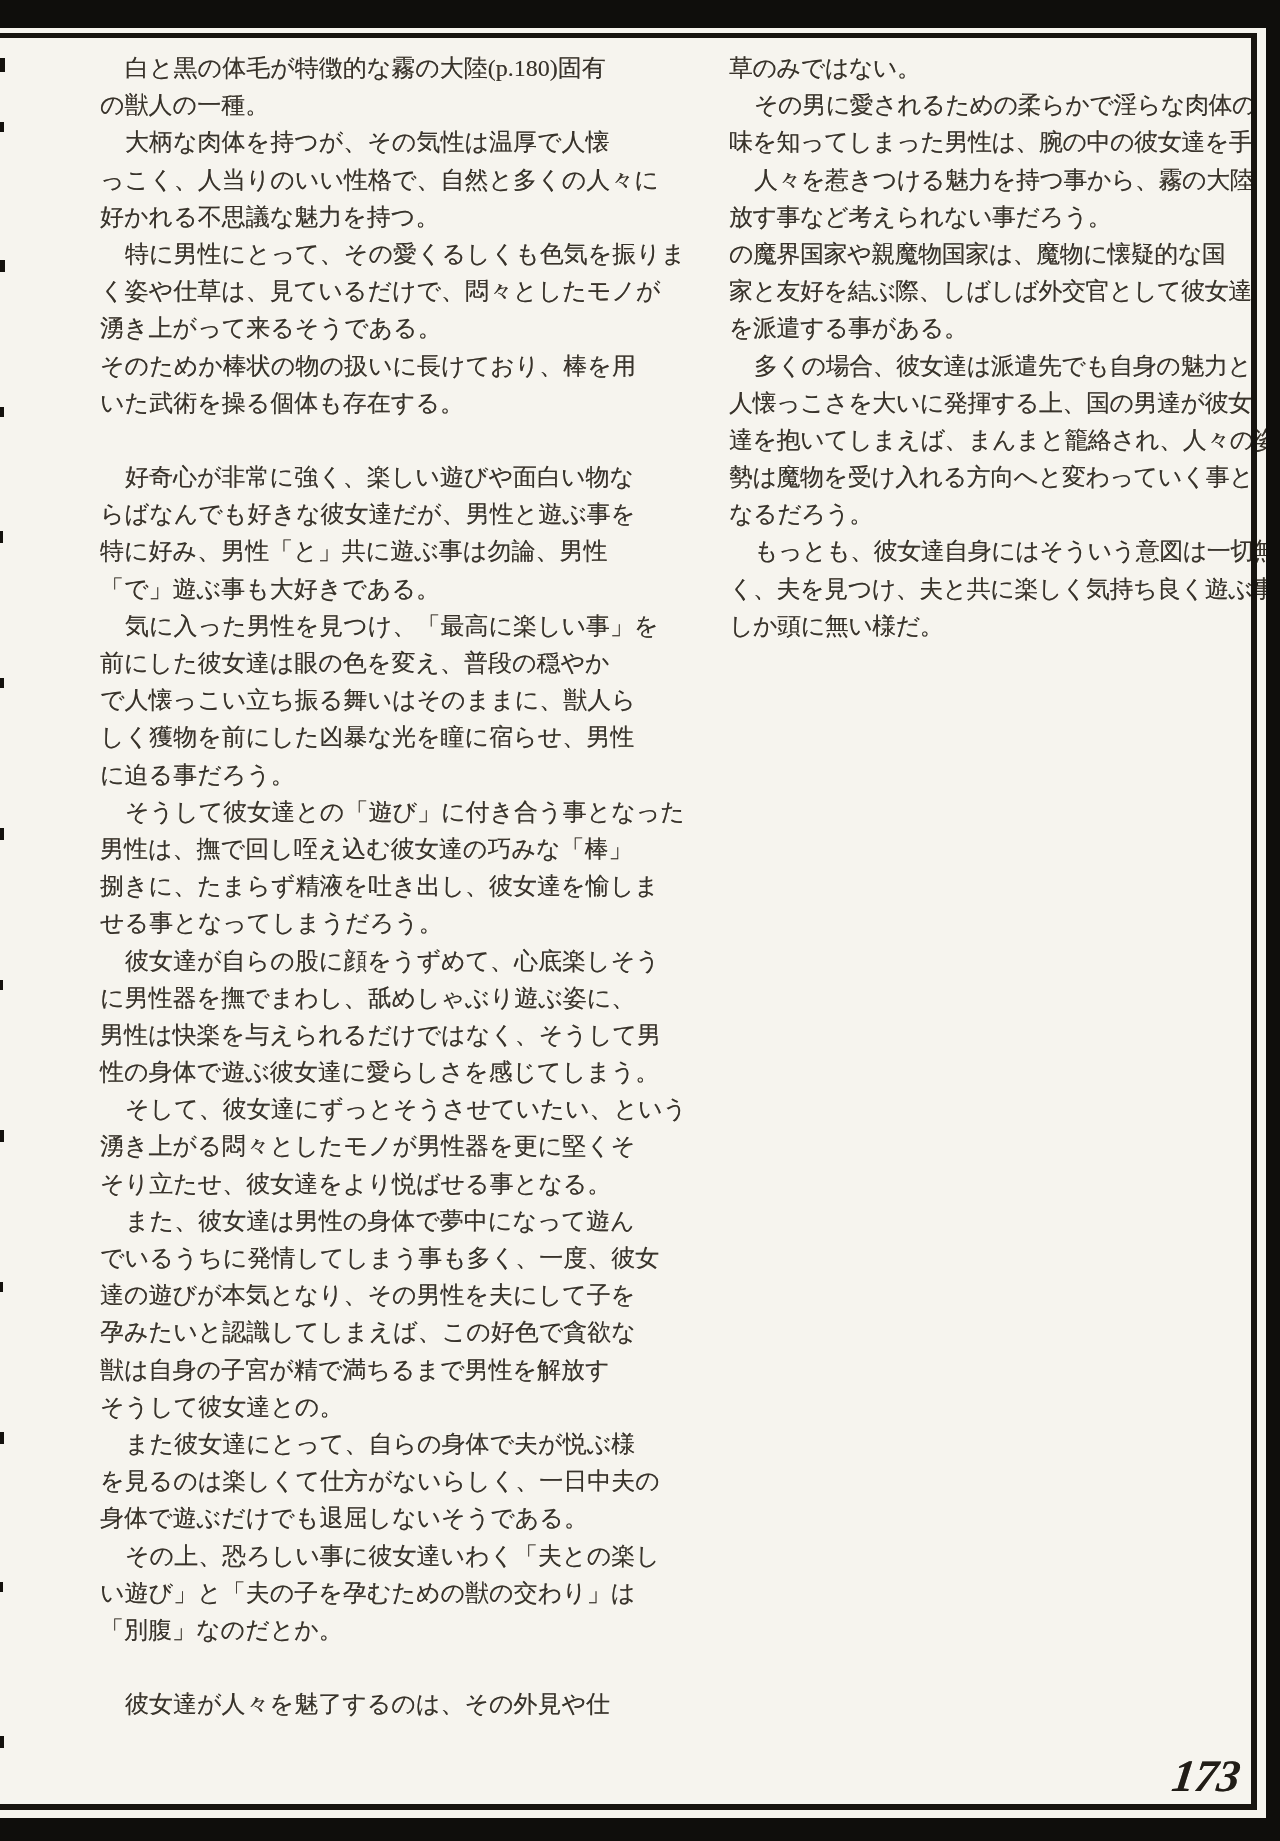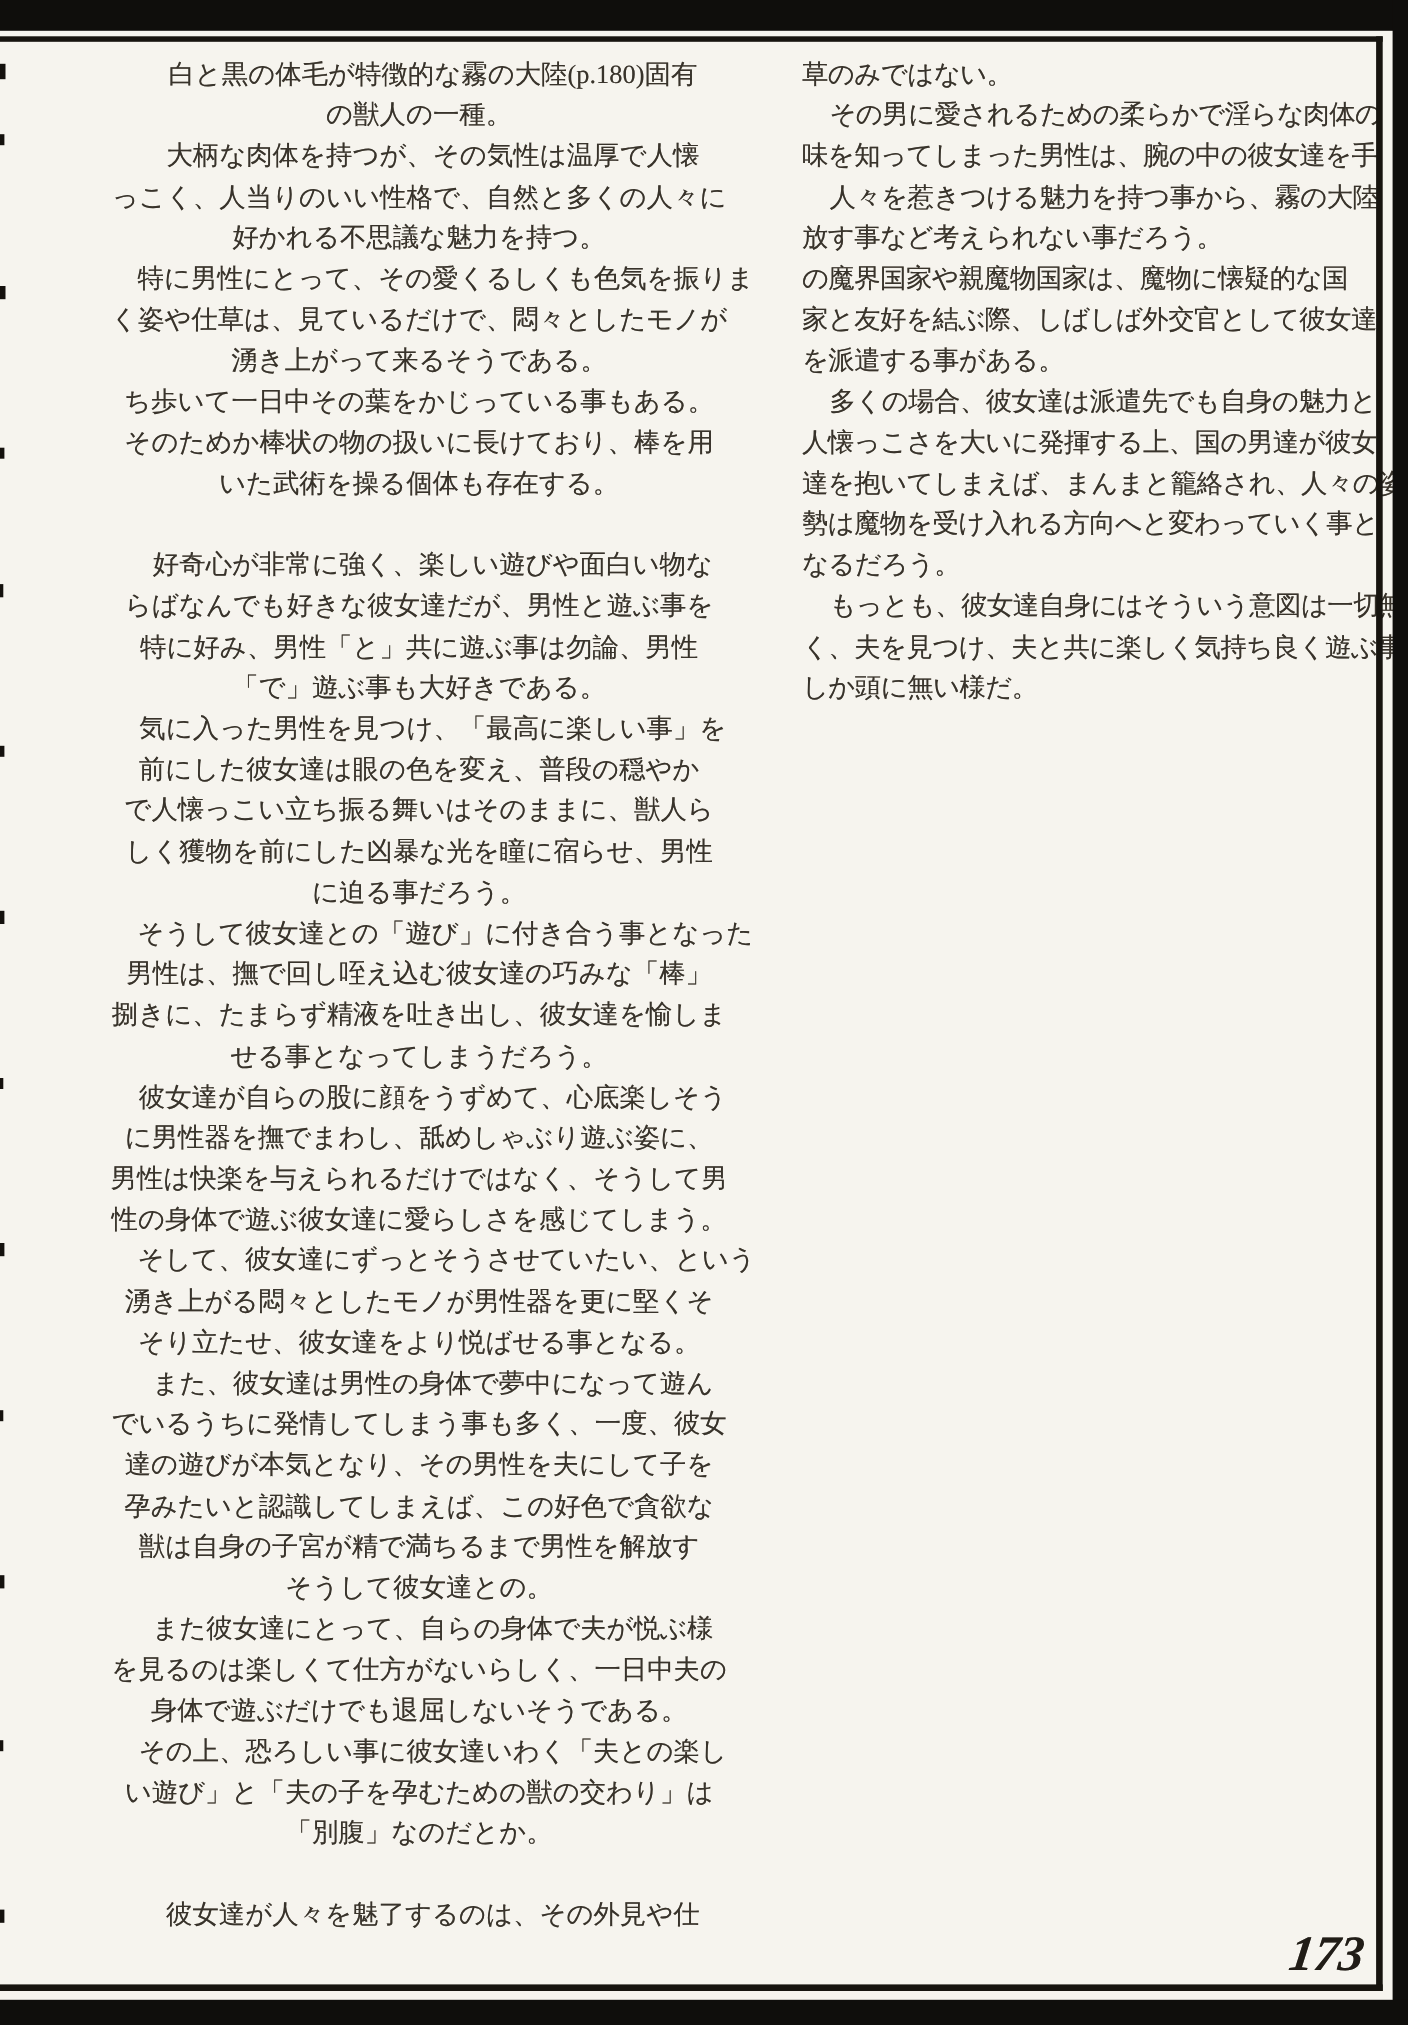--- a/index.html
+++ b/index.html
@@ -13,21 +13,21 @@
   .bar-top{left:0;top:0;width:1280px;height:28px;}
   .bar-right{left:1266px;top:0;width:14px;height:1841px;}
   .bar-bottom{left:0;top:1818px;width:1280px;height:23px;}
   
   .rule{position:absolute;background:#17140f;}
   .rule-top{left:0;top:33px;width:1257px;height:5px;}
   .rule-right{left:1251px;top:33px;width:6px;height:1777px;}
   .rule-bottom{left:0;top:1804px;width:1257px;height:6px;}
   
   .col{position:absolute;top:50px;}
-  .col-left{left:100px;width:562px;text-align:center;}
+  .col-left{left:100px;width:562px;}
   .col-right{left:729px;width:516px;}
   .line{
     height:37.2px;line-height:37.2px;font-size:24px;
     color:#38332b;white-space:pre;
     text-shadow:0 0 0.6px rgba(62,52,40,0.55);
   }
   .col-right .line{letter-spacing:-0.5px;}
   .line.indent{padding-left:25px;}
   
   .page-number{
@@ -44,21 +44,20 @@
 
 <div class="col col-left">
     <div class="line indent">白と黒の体毛が特徴的な霧の大陸(p.180)固有</div>
     <div class="line">の獣人の一種。</div>
     <div class="line indent">大柄な肉体を持つが、その気性は温厚で人懐</div>
     <div class="line">っこく、人当りのいい性格で、自然と多くの人々に</div>
     <div class="line">好かれる不思議な魅力を持つ。</div>
     <div class="line indent">特に男性にとって、その愛くるしくも色気を振りま</div>
     <div class="line">く姿や仕草は、見ているだけで、悶々としたモノが</div>
     <div class="line">湧き上がって来るそうである。</div>
-    <div class="line">ち歩いて一日中その葉をかじっている事もある。</div>
     <div class="line">そのためか棒状の物の扱いに長けており、棒を用</div>
     <div class="line">いた武術を操る個体も存在する。</div>
     <div class="line">&nbsp;</div>
     <div class="line indent">好奇心が非常に強く、楽しい遊びや面白い物な</div>
     <div class="line">らばなんでも好きな彼女達だが、男性と遊ぶ事を</div>
     <div class="line">特に好み、男性「と」共に遊ぶ事は勿論、男性</div>
     <div class="line">「で」遊ぶ事も大好きである。</div>
     <div class="line indent">気に入った男性を見つけ、「最高に楽しい事」を</div>
     <div class="line">前にした彼女達は眼の色を変え、普段の穏やか</div>
     <div class="line">で人懐っこい立ち振る舞いはそのままに、獣人ら</div>

